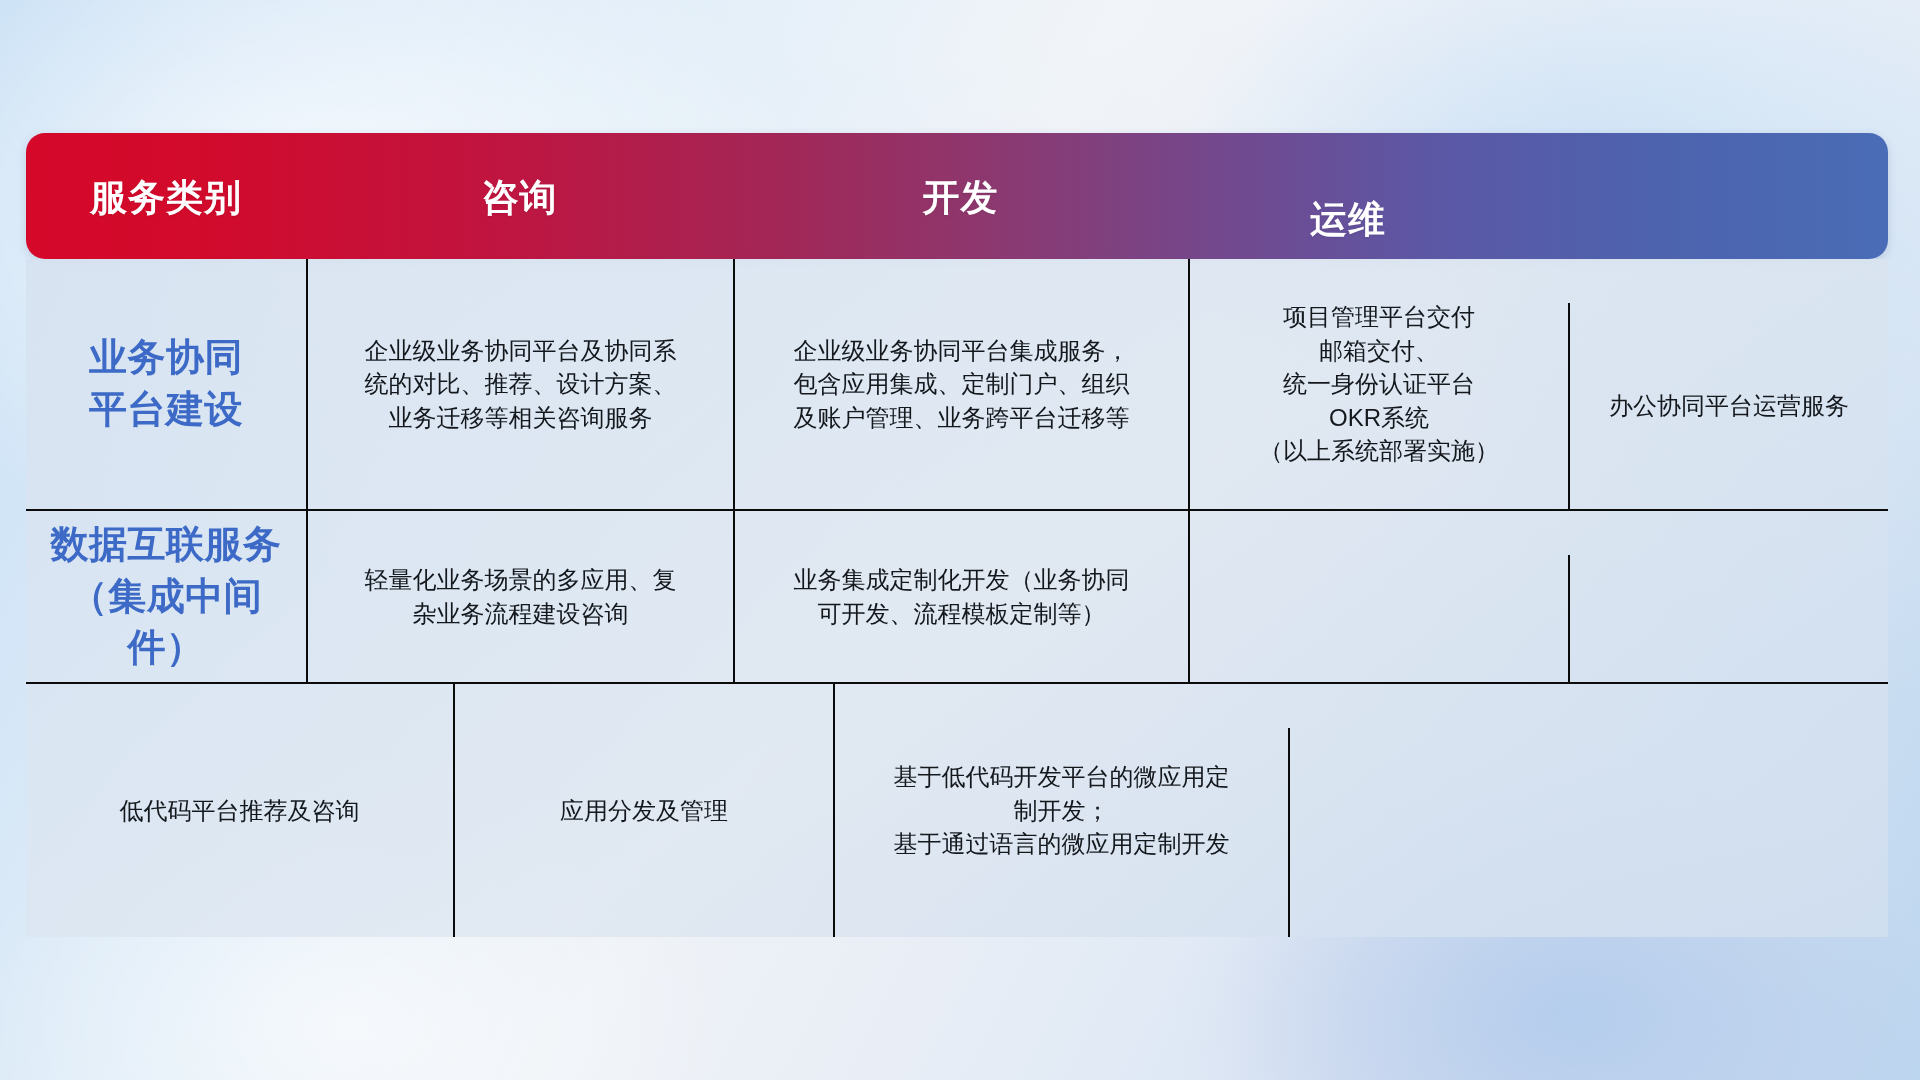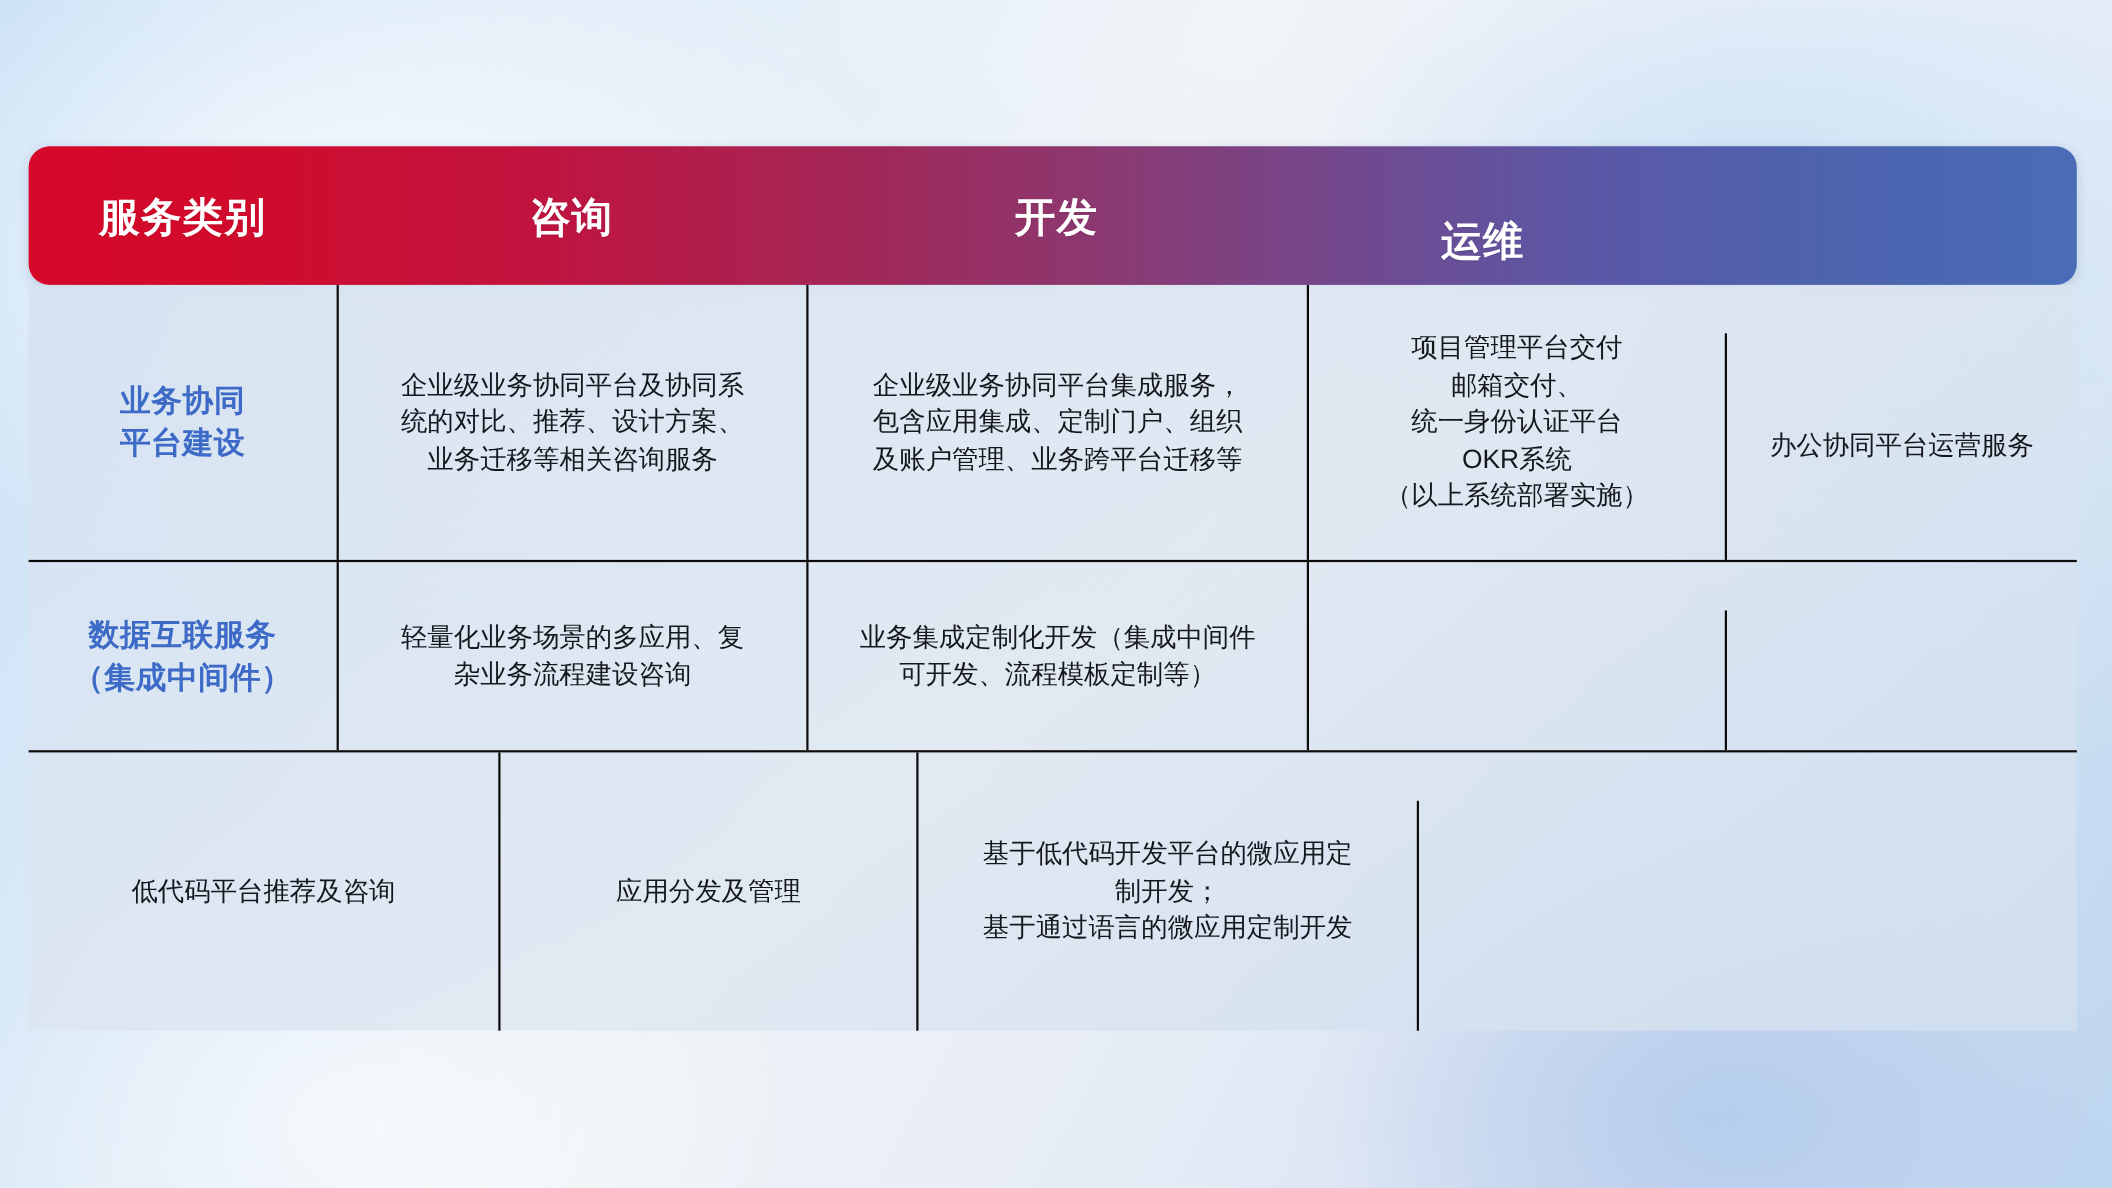--- a/index.html
+++ b/index.html
@@ -100,21 +100,21 @@
     color:#14181d;
     font-size:24px;
     line-height:1.40;
     font-weight:400;
   }
   .body-cell + .body-cell{ border-left:2.5px solid #0b0b0b; }
   .body-cell.no-left-rule{ border-left:none; }
   .cat-cell{
     color:#3c6ac6;
     font-weight:700;
-    font-size:28px;
+    font-size:38px;
     line-height:1.36;
     letter-spacing:.5px;
   }
 
   
   .c0{ width:280px; flex:0 0 280px; }
   .c1{ width:427px; flex:0 0 427px; }
   .c2{ width:455px; flex:0 0 455px; }
   .c3{ width:380px; flex:0 0 380px; }
   .c4{ width:320px; flex:0 0 320px;margin-top:44px; }
@@ -179,21 +179,21 @@
     <div class="body-row r1">
       <div class="body-cell cat-cell c0 no-left-rule">
           <span class="cell-text">数据互联服务
 （集成中间件）</span>
         </div>
       <div class="body-cell c1">
           <span class="cell-text">轻量化业务场景的多应用、复
 杂业务流程建设咨询</span>
         </div>
       <div class="body-cell c2">
-          <span class="cell-text">业务集成定制化开发（集成中间件
+          <span class="cell-text">业务集成定制化开发（业务协同
 可开发、流程模板定制等）</span>
         </div>
       <div class="body-cell c3">
           <span class="cell-text"></span>
         </div>
       <div class="body-cell c4">
           <span class="cell-text"></span>
         </div>
     </div>
 

